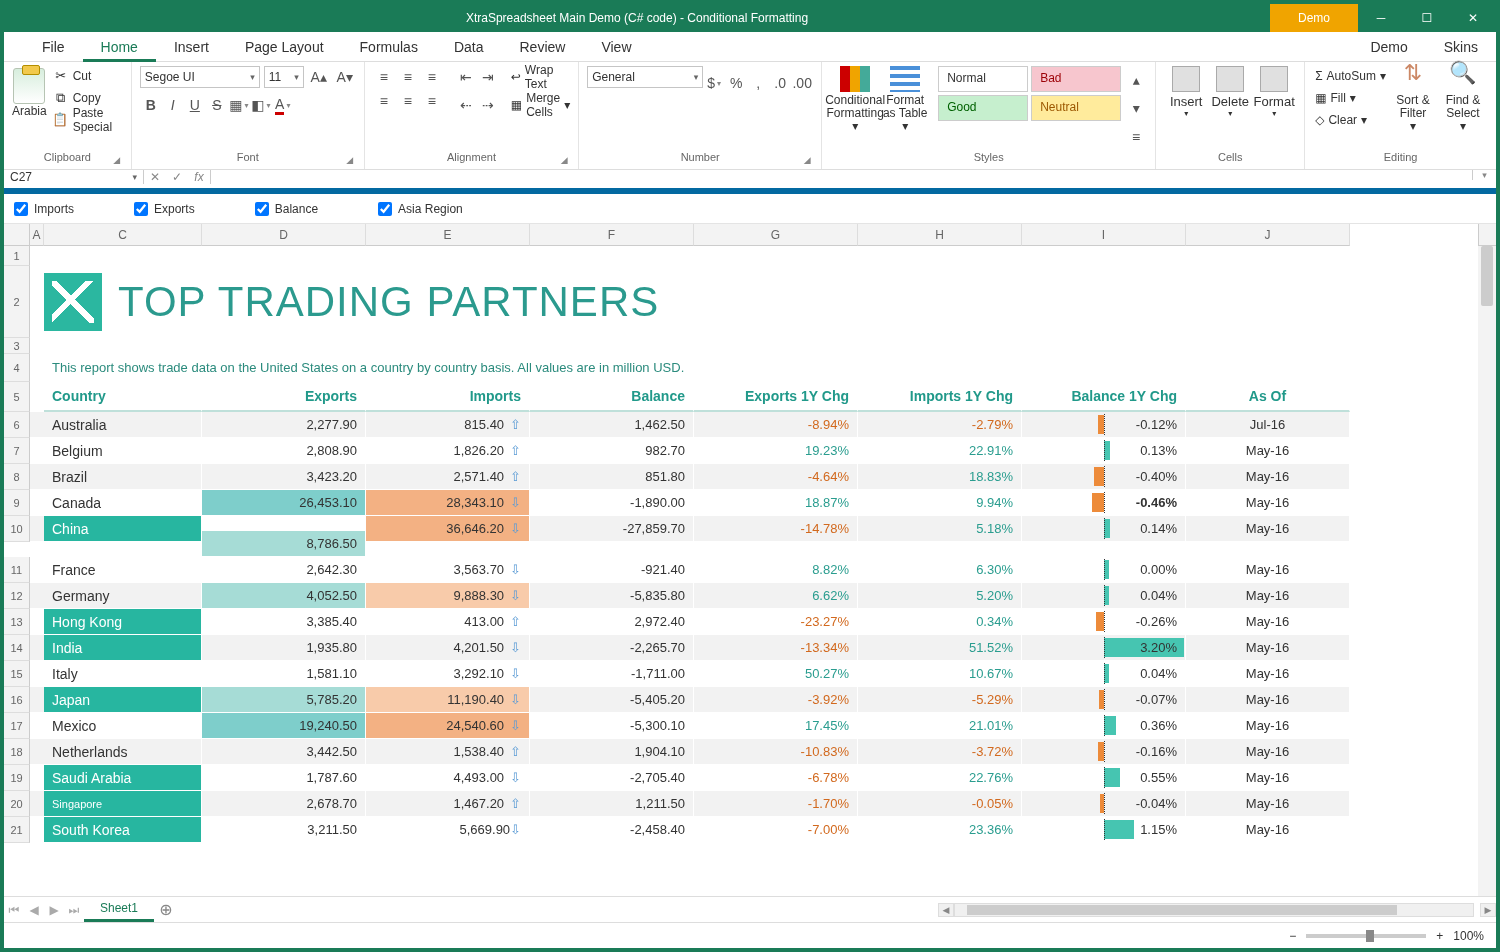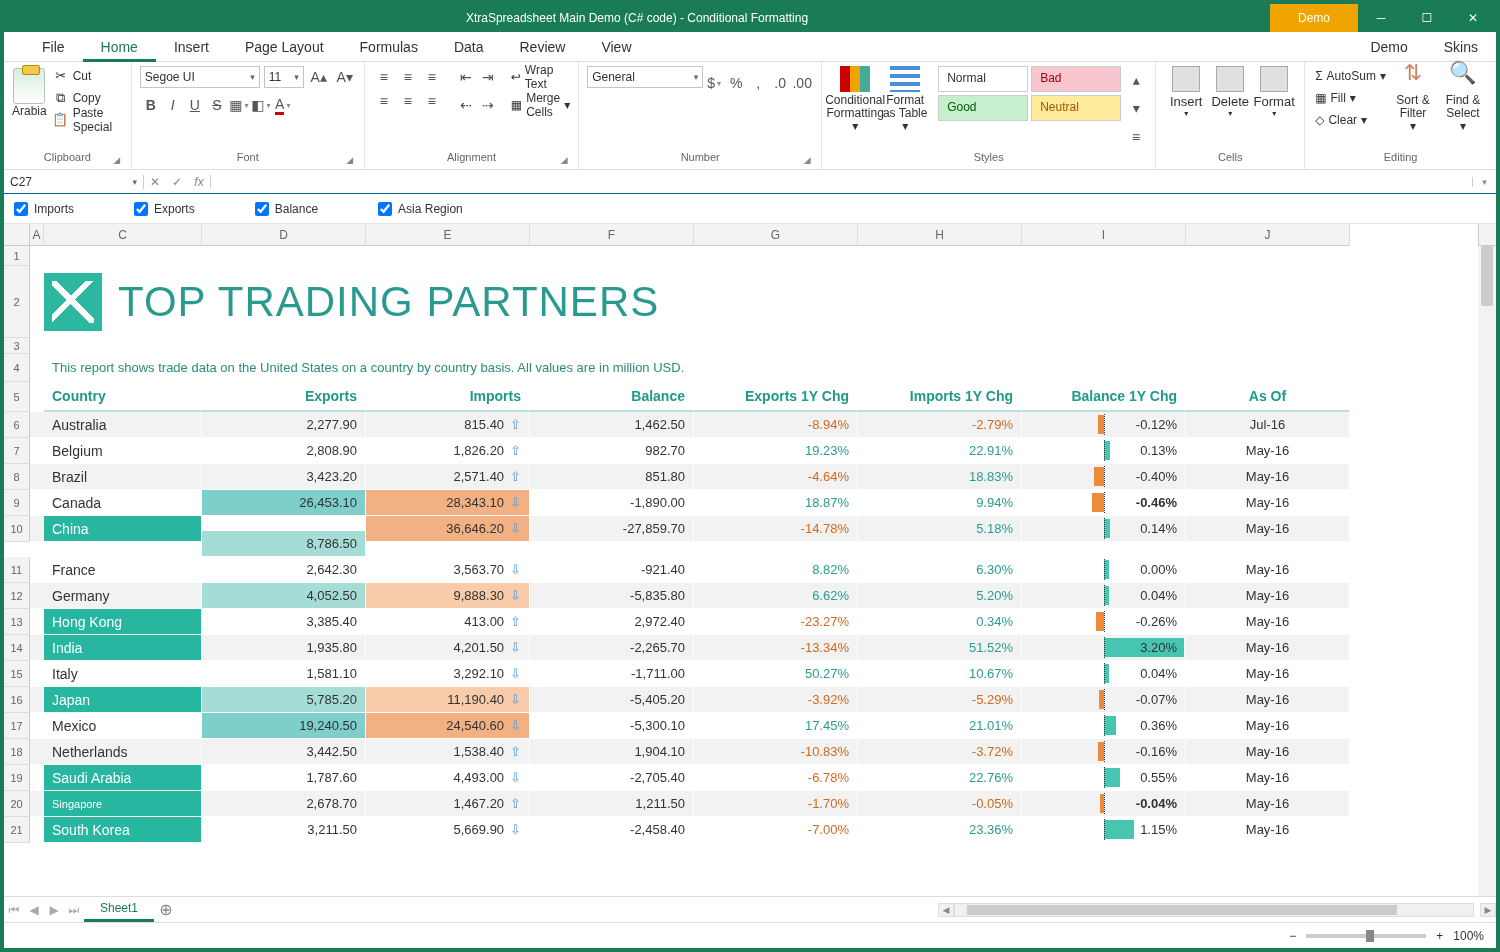--- a/index.html
+++ b/index.html
@@ -53,21 +53,21 @@
   .cells-col { display:flex; flex-direction:column; align-items:center; width:44px;}
   .cells-icon { width:28px; height:26px; background:#e0e0e0; border:1px solid #aaa; margin-bottom:2px;}
   
   .editing-col1 { display:flex; flex-direction:column; gap:2px; }
   .ed-item { display:flex; gap:4px; align-items:center; font-size:12px; height:20px; padding:0 2px;}
   
   .big-icon-col { display:flex; flex-direction:column; align-items:center; width:50px; text-align:center; font-size:12px; line-height:13px;}
   .big-ic { width:30px; height:26px; margin-bottom:2px;}
   
   
-  .formulabar { height:24px; border-bottom:1px solid #0369a1; display:flex; align-items:center; }
+  .formulabar { height:24px; border-bottom:6px solid #0369a1; display:flex; align-items:flex-start; }
   .namebox { width:140px; border-right:1px solid #ccc; display:flex; align-items:center; padding:0 6px; font-size:12px; position:relative;}
   .namebox .arrow { position:absolute; right:6px; font-size:9px; color:#666;}
   .fx-segment { display:flex; align-items:center; border-right:1px solid #ccc;}
   .fx-segment span { width:22px; text-align:center; font-size:12px; color:#888;}
   .formula-input { flex:1; padding:0 6px;}
   .formula-dd { width:24px; display:flex; align-items:center; justify-content:center; color:#888; font-size:9px; border-left:1px solid #ccc;}
   
   
   .check-row { height:30px; border-bottom:1px solid #e4e4e4; display:flex; align-items:center; gap:60px; padding-left:10px; font-size:12px;}
   .chk { display:flex; gap:6px; align-items:center;}
@@ -668,28 +668,28 @@
         <div class="cell txt-r stripe-even" style="height: 26px; gap: 6px;">
           <span>1,467.20</span>
           <span style="color: rgb(91, 155, 213);">⇧</span>
         </div>
         <div class="cell txt-r stripe-even" style="height: 26px;">1,211.50</div>
         <div class="cell txt-r stripe-even neg-orange" style="height: 26px;">-1.70%</div>
         <div class="cell txt-r stripe-even neg-orange" style="height: 26px;">-0.05%</div>
         <div class="cell balchg-cell stripe-even" style="height: 26px;">
           <div class="balchg-bar neg" style="width: 4px;"></div>
           <div class="balchg-divider"></div>
-          <span style="position: relative; font-weight: bold;">-0.04%</span>
+          <span style="position: relative;">-0.04%</span>
         </div>
         <div class="cell txt-c stripe-even" style="height: 26px;">May-16</div>
         <div class="rowhead" style="height: 26px; line-height: 26px;">21</div>
         <div class="cell stripe-odd" style="height: 26px;"></div>
         <div class="cell country-hi" style="height: 26px; font-size: 14px;">South Korea</div>
         <div class="cell txt-r stripe-odd" style="height: 26px; padding-left: 10px;">3,211.50</div>
-        <div class="cell txt-r stripe-odd" style="height: 26px; gap: 6px;">
+        <div class="cell txt-r stripe-odd" style="height: 26px; gap: 0;">
           <span>5,669.90</span>
           <span style="color: rgb(91, 155, 213);">⇩</span>
         </div>
         <div class="cell txt-r stripe-odd" style="height: 26px;">-2,458.40</div>
         <div class="cell txt-r stripe-odd neg-orange" style="height: 26px;">-7.00%</div>
         <div class="cell txt-r stripe-odd pos-teal" style="height: 26px;">23.36%</div>
         <div class="cell balchg-cell stripe-odd" style="height: 26px;">
           <div class="balchg-bar pos" style="width: 30px;"></div>
           <div class="balchg-divider"></div>
           <span style="position: relative;">1.15%</span>

